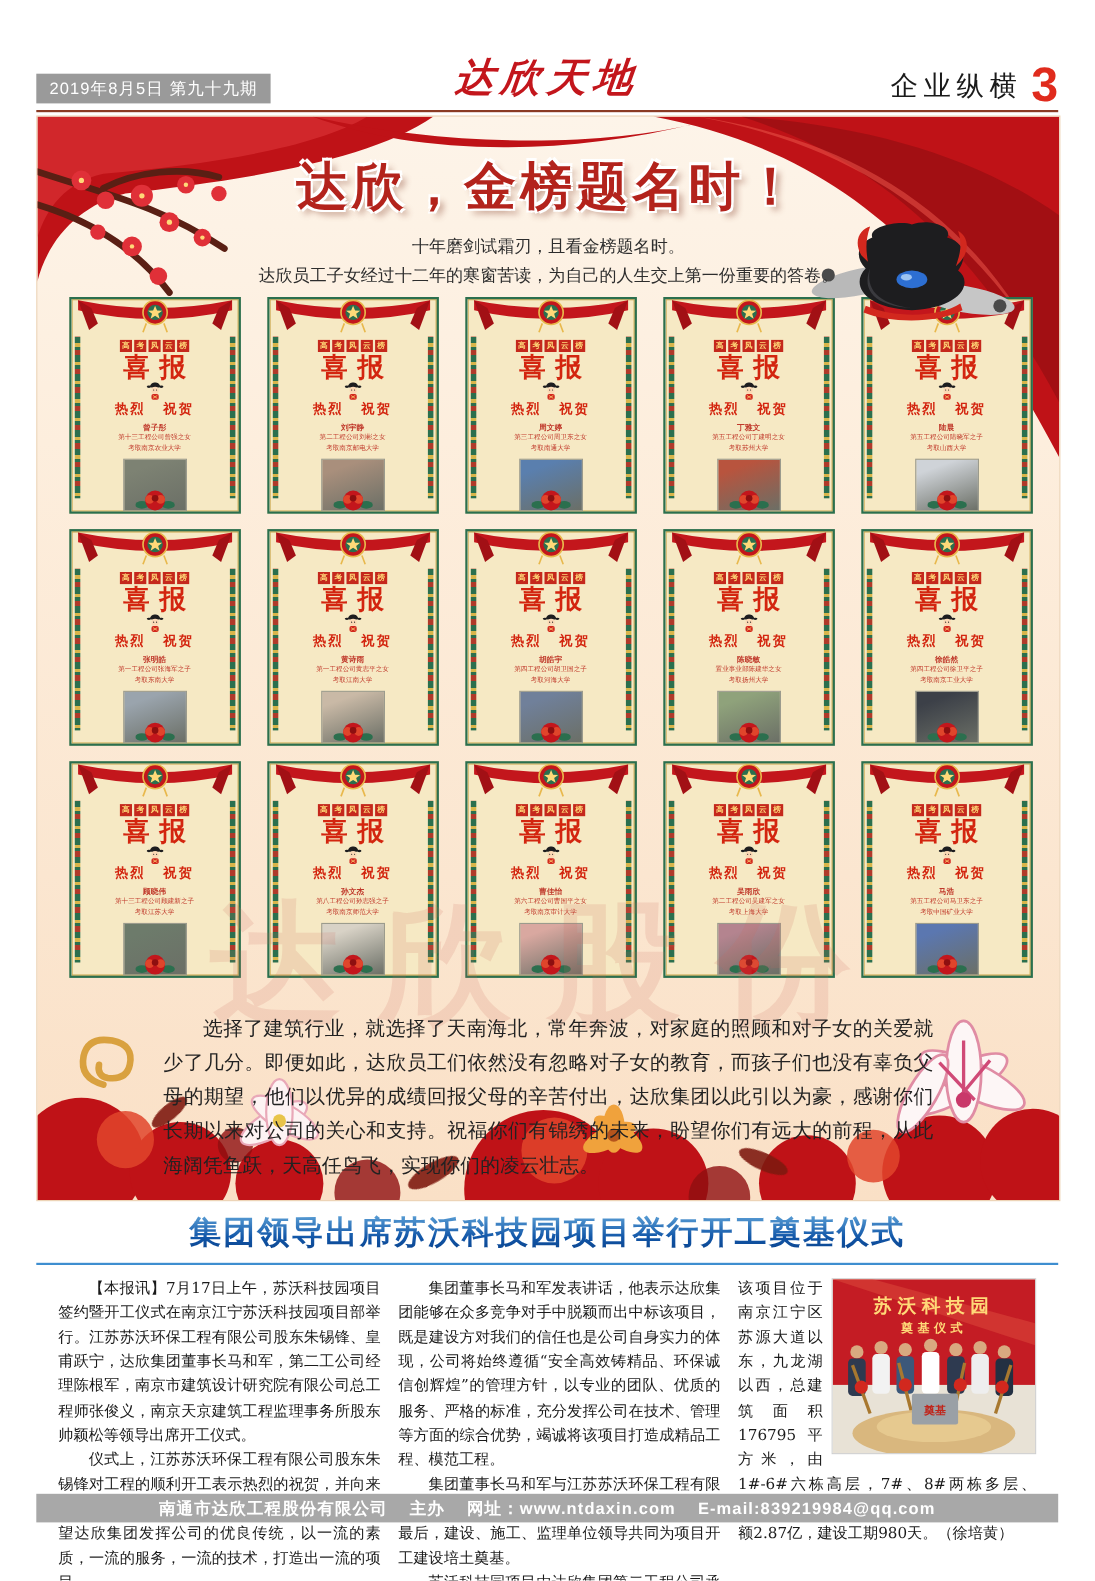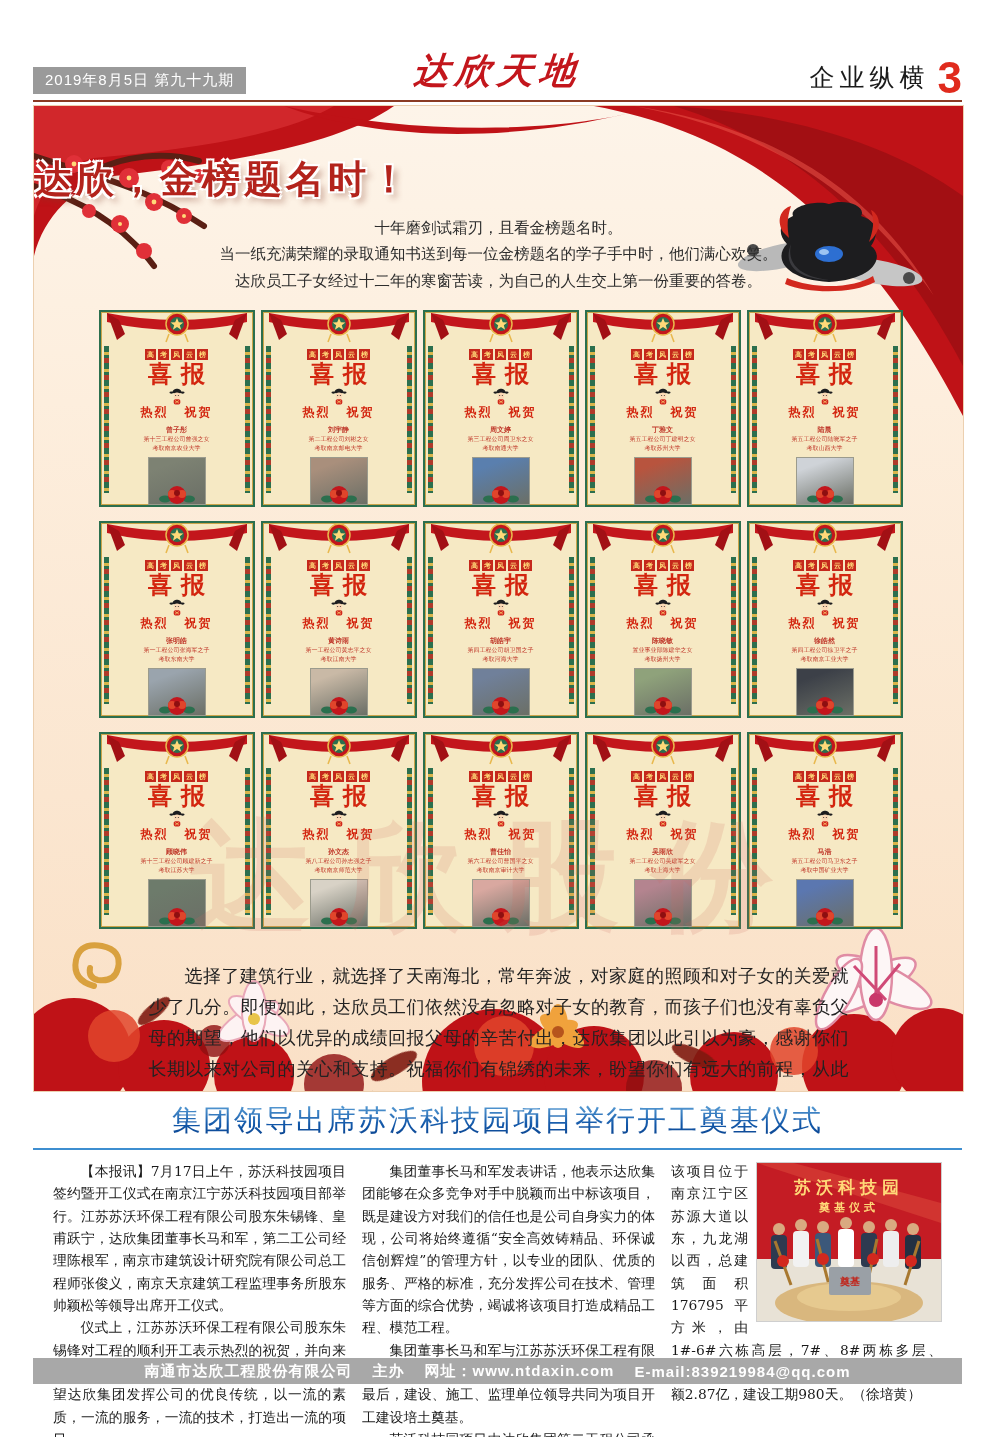--- a/index.html
+++ b/index.html
@@ -14,29 +14,29 @@
             font-size:36px;color:#c3161c;transform:skewX(-6deg);letter-spacing:6px;}
   .hdr-right{position:absolute;right:0;bottom:0;display:flex;align-items:flex-end;gap:8px;}
   .hdr-section{font-size:25px;font-weight:normal;color:#1a1a1a;letter-spacing:5px;padding-bottom:4px;}
   .hdr-pagenum{font-size:44px;font-weight:bold;color:#e02b1d;line-height:0.9;}
   .hdr-rule{position:absolute;top:100px;left:33px;width:929px;border-top:2px solid #8a3a24;}
   
   .festive{position:absolute;top:105px;left:33px;width:929px;height:985px;
            background:linear-gradient(180deg,#fdf4e9 0%,#fdeedd 30%,#fbe6d0 70%,#fae0c6 100%);
            border:1px solid #ecd0b0;overflow:hidden;}
   .deco{position:absolute;pointer-events:none;}
-  .festive-title{position:relative;z-index:4;margin-top:48px;
-           font-size:38px;font-weight:bold;color:#b3231c;letter-spacing:4px;
+  .festive-title{position:relative;z-index:4;margin-top:32px;text-align:center;
+           font-size:47px;font-weight:bold;color:#b3231c;letter-spacing:4px;
            font-family:"DejaVu Serif",serif;
            text-shadow:2px 2px 0 #fff,-2px -2px 0 #fff,2px -2px 0 #fff,-2px 2px 0 #fff,5px 5px 6px rgba(130,60,40,.45);}
   .intro{position:relative;z-index:4;margin-top:10px;text-align:center;color:#2d2d2d;
          font-size:15.5px;line-height:1.7;font-family:"DejaVu Serif",serif;}
   
-  .cert-grid{position:relative;z-index:2;margin-top:16px;display:grid;
-             grid-template-columns:repeat(5,152px);gap:14px 10px;justify-content:center;}
+  .cert-grid{position:relative;z-index:2;margin-top:6px;display:grid;
+             grid-template-columns:repeat(5,152px);gap:14px 28px;justify-content:center;}
   .cert{position:relative;width:152px;height:193px;background:#f6e9c4;
         border:2px solid #2b6f4e;box-shadow:inset 0 0 0 1px #caa54a;
         display:flex;flex-direction:column;align-items:center;overflow:hidden;}
   .cert::before,.cert::after{content:"";position:absolute;top:34px;bottom:12px;width:5px;z-index:1;
         background:repeating-linear-gradient(180deg,#2b6f4e 0 6px,#d9b54a 6px 9px,#2b6f4e 9px 12px,#b03a2a 12px 17px);}
   .cert::before{left:3px;} .cert::after{right:3px;}
   .cert-banner{position:absolute;top:-2px;left:0;width:100%;height:36px;z-index:2;}
   .cert-seals{display:flex;gap:2px;margin-top:37px;z-index:2;}
   .cert-seal{width:11px;height:11px;background:#c5281c;color:#ffd978;font-size:7px;
              line-height:11px;text-align:center;font-weight:bold;}
@@ -51,21 +51,21 @@
   .cert-peony{position:absolute;bottom:0px;left:50%;transform:translateX(-50%);z-index:3;}
   
   .closing{position:relative;z-index:4;width:700px;margin:32px auto 0;
            font-size:18px;line-height:1.72;color:#222;text-align:justify;text-indent:2em;
            font-family:"DejaVu Serif",serif;}
   .wm-text{position:absolute;top:690px;left:0;width:100%;text-align:center;z-index:3;
            font-size:120px;font-weight:bold;color:rgba(206,106,96,0.16);letter-spacing:34px;
            pointer-events:none;font-family:"DejaVu Serif",serif;}
   
   .article{position:absolute;top:1095px;left:33px;width:929px;height:258px;background:#fff;}
-  .headline{text-align:center;font-size:29px;font-weight:normal;letter-spacing:2px;
+  .headline{text-align:center;font-size:29px;font-weight:bold;letter-spacing:2px;
             background:linear-gradient(180deg,#7cc0ea 0%,#1156a8 65%,#0a3f86 100%);
             -webkit-background-clip:text;background-clip:text;color:transparent;
             padding-top:6px;}
   .headline-rule{border-bottom:2px solid #3e8ed0;margin-top:7px;}
   .article-cols{display:flex;gap:16px;padding:10px 20px 0 20px;
                 font-family:"DejaVu Serif",serif;}
   .article-cols p{margin:0;font-size:13.8px;line-height:1.62;text-align:justify;
                   text-indent:2em;color:#1a1a1a;}
   .col1,.col2{flex:0 0 293px;}
   .col3{flex:1 1 auto;}
@@ -137,21 +137,20 @@
       <ellipse cx="104" cy="56" rx="14" ry="8" fill="#2d6fd2"></ellipse>
       <ellipse cx="99" cy="54" rx="5" ry="3" fill="#9cc4f2"></ellipse>
       <path d="M58,34 C50,20 58,10 66,8 C62,20 62,28 64,40 Z" fill="#d2281e"></path>
       <path d="M148,40 C158,28 154,16 146,12 C150,24 148,32 144,44 Z" fill="#d2281e"></path>
     </svg>
 
     <div class="festive-title">达欣，金榜题名时！</div>
 
     <div class="intro">
       <div>十年磨剑试霜刃，且看金榜题名时。</div>
-      <div>当一纸充满荣耀的录取通知书送到每一位金榜题名的学子手中时，他们满心欢笑。</div>
       <div>达欣员工子女经过十二年的寒窗苦读，为自己的人生交上第一份重要的答卷。</div>
     </div>
 
     <div class="cert-grid">
   <div class="cert">
     <svg class="cert-banner" viewBox="0 0 148 36" width="148" height="36">
       <path d="M4,3 Q74,17 144,3 L144,12 Q74,28 4,12 Z" fill="#c3161c"></path>
       <path d="M4,3 L14,30 L22,24 L16,10 Z" fill="#a21015"></path>
       <path d="M144,3 L134,30 L126,24 L132,10 Z" fill="#a21015"></path>
       <circle cx="74" cy="14" r="11" fill="#c3161c" stroke="#e8b84c" stroke-width="1.5"></circle>

